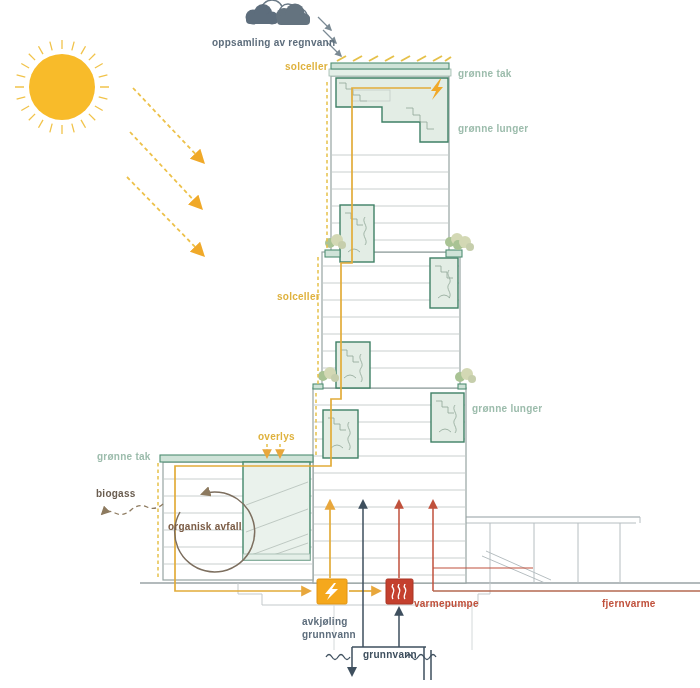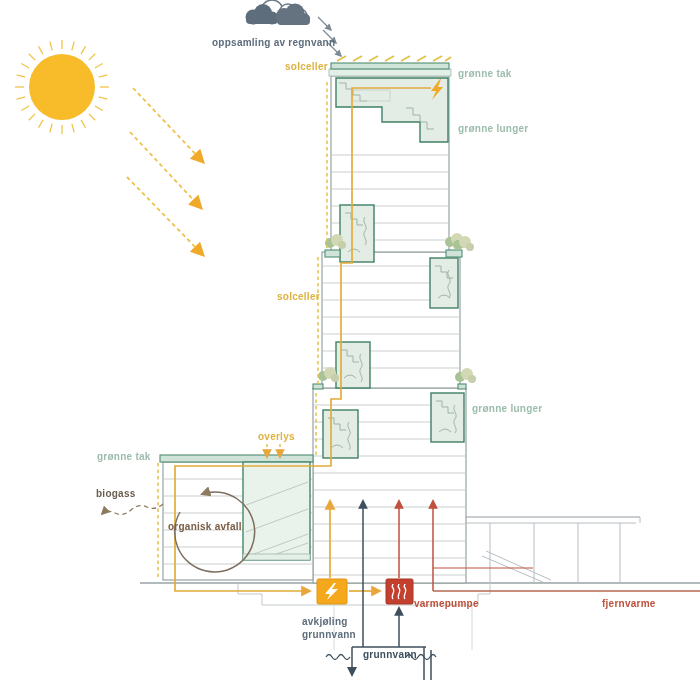--- a/index.html
+++ b/index.html
@@ -1,17 +1,17 @@
 <!DOCTYPE html>
 <html><head>
 <meta charset="utf-8">
 <style>
   html,body{margin:0;padding:0;background:#ffffff;}
   .canvas{position:relative;width:700px;height:688px;background:#ffffff;overflow:hidden;
-          font-family:"Liberation Sans",sans-serif;}
+          font-family:"Liberation Sans",sans-serif;border-radius:7px;}
   svg{position:absolute;left:0;top:0;}
   text{font-family:"Liberation Sans",sans-serif;font-size:10px;font-weight:600;letter-spacing:.25px;}
   .t-slate{fill:#5D6D7C;}
   .t-yellow{fill:#DFB23E;}
   .t-green{fill:#9CBCAC;}
   .t-red{fill:#C0513C;}
   .t-brown{fill:#6A5D50;}
   .t-brown2{fill:#7B5C45;}
   .t-navy{fill:#3E4F5E;font-weight:700;}
   .floor{stroke:#C9CFCE;stroke-width:1;}

